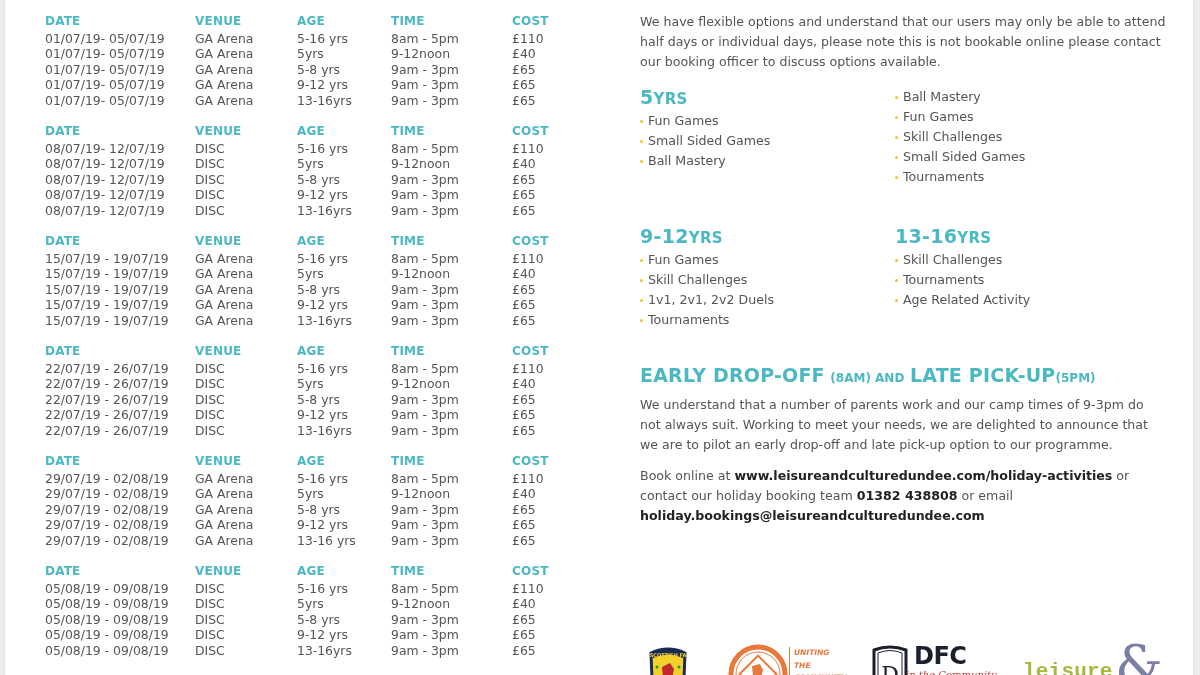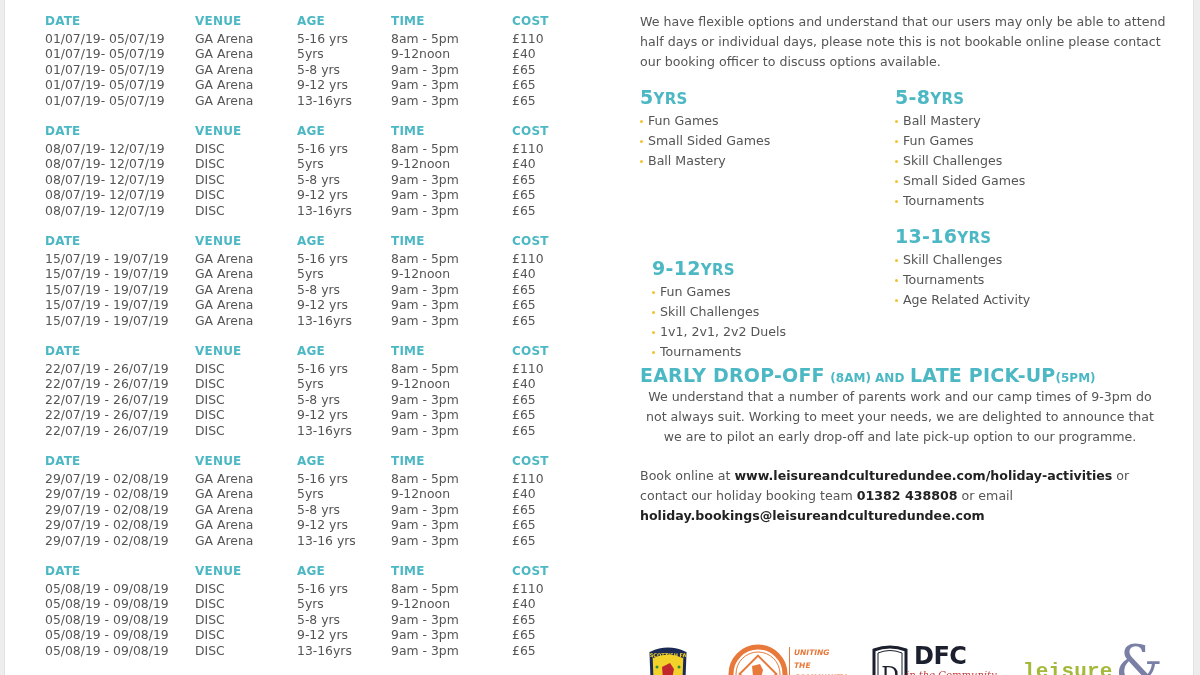--- a/index.html
+++ b/index.html
@@ -26,21 +26,21 @@
     .group { position: absolute; width: 240px; }
     .group-title { font-size: 19px; font-weight: bold; color: #4cb8c4; line-height: 22px; letter-spacing: 0.3px; }
     .group-title .suffix { font-size: 15px; }
     .group ul { list-style: none; margin-top: 1px; }
     .group li { font-size: 12.6px; line-height: 20px; color: #555555; position: relative; padding-left: 8px; }
     .group li .dot { position: absolute; left: 0; top: 9px; width: 3px; height: 3px; border-radius: 50%; background: #f2c230; }
 
     .early-title { position: absolute; left: 0; top: 364px; width: 540px; white-space: nowrap; color: #4cb8c4; font-weight: bold; }
     .early-title .big { font-size: 19px; letter-spacing: 0.2px; }
     .early-title .small { font-size: 12px; }
-    .early-body { position: absolute; left: 0; top: 387px; width: 520px; font-size: 12.6px; line-height: 20px; color: #555555; text-align: center; }
+    .early-body { position: absolute; left: 0; top: 395px; width: 520px; font-size: 12.6px; line-height: 20px; color: #555555; }
 
     .book { position: absolute; left: 0; top: 466px; width: 520px; font-size: 12.6px; line-height: 20px; color: #555555; }
     .book b { color: #222222; font-weight: bold; }
 
     
     .logos { position: absolute; left: 640px; top: 598px; width: 540px; height: 65px; margin-top: 44px; }
     .logo { position: absolute; top: 0; }
     .sfa { left: 6px; top: 3px; width: 44px; height: 58px; }
     .duct { left: 88px; top: 2px; width: 120px; height: 60px; }
     .dfc { left: 230px; top: 2px; width: 110px; height: 56px; }
@@ -332,30 +332,29 @@
 
   <div class="group" style="left:0; top:86px;">
     <div class="group-title"><span>5</span><span class="suffix">YRS</span></div>
     <ul>
         <li><span class="dot"></span><span>Fun Games</span></li>
         <li><span class="dot"></span><span>Small Sided Games</span></li>
         <li><span class="dot"></span><span>Ball Mastery</span></li>
       </ul>
   </div>
   <div class="group" style="left:255px; top:86px;">
-    <div class="group-title"><span>5-8</span><span class="suffix">YRS</span></div>
     <ul>
         <li><span class="dot"></span><span>Ball Mastery</span></li>
         <li><span class="dot"></span><span>Fun Games</span></li>
         <li><span class="dot"></span><span>Skill Challenges</span></li>
         <li><span class="dot"></span><span>Small Sided Games</span></li>
         <li><span class="dot"></span><span>Tournaments</span></li>
       </ul>
   </div>
-  <div class="group" style="left:12px; top:225px;margin-top:32px;">
+  <div class="group" style="left:0; top:225px;">
     <div class="group-title"><span>9-12</span><span class="suffix">YRS</span></div>
     <ul>
         <li><span class="dot"></span><span>Fun Games</span></li>
         <li><span class="dot"></span><span>Skill Challenges</span></li>
         <li><span class="dot"></span><span>1v1, 2v1, 2v2 Duels</span></li>
         <li><span class="dot"></span><span>Tournaments</span></li>
       </ul>
   </div>
   <div class="group" style="left:255px; top:225px;">
     <div class="group-title"><span>13-16</span><span class="suffix">YRS</span></div>

